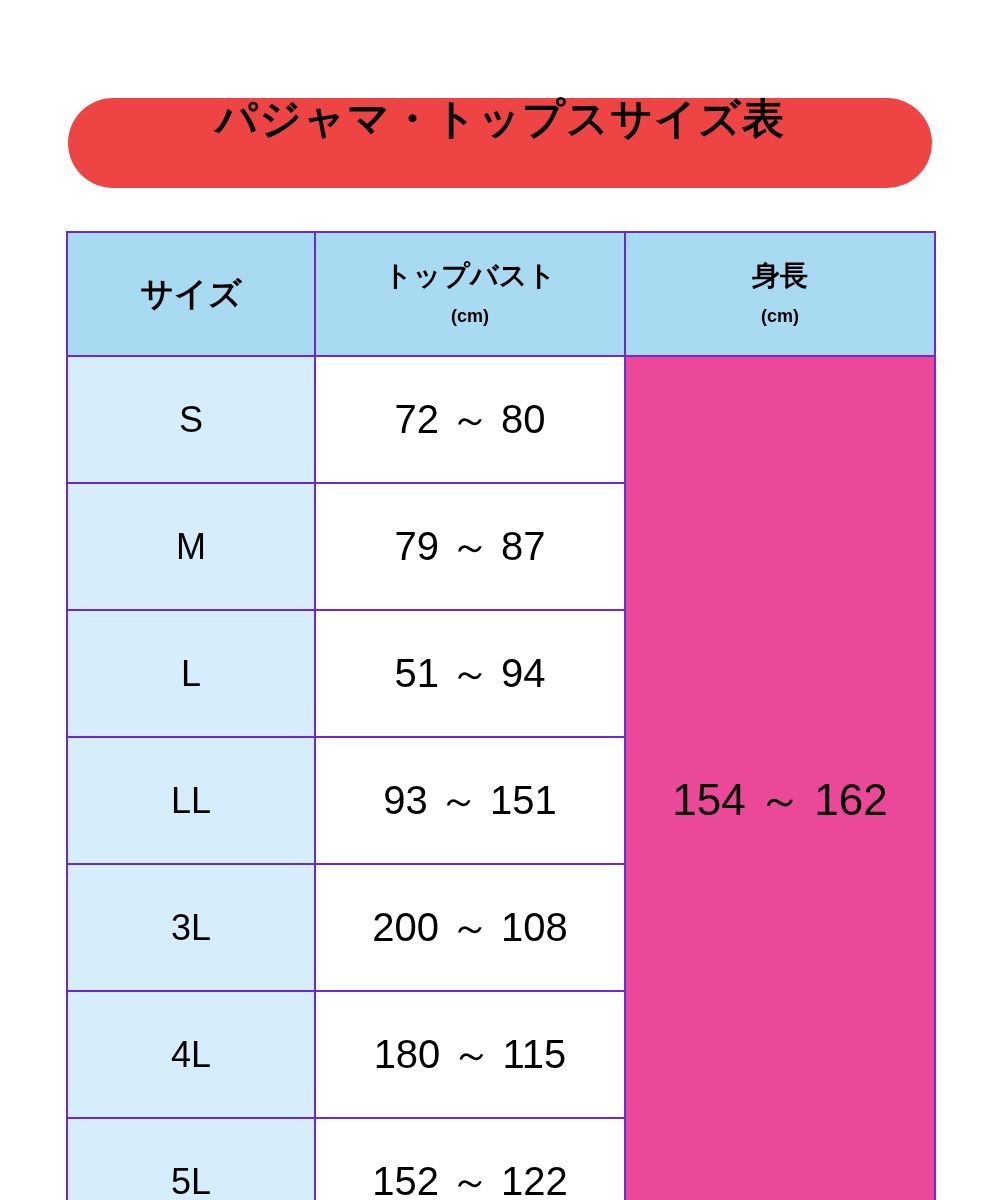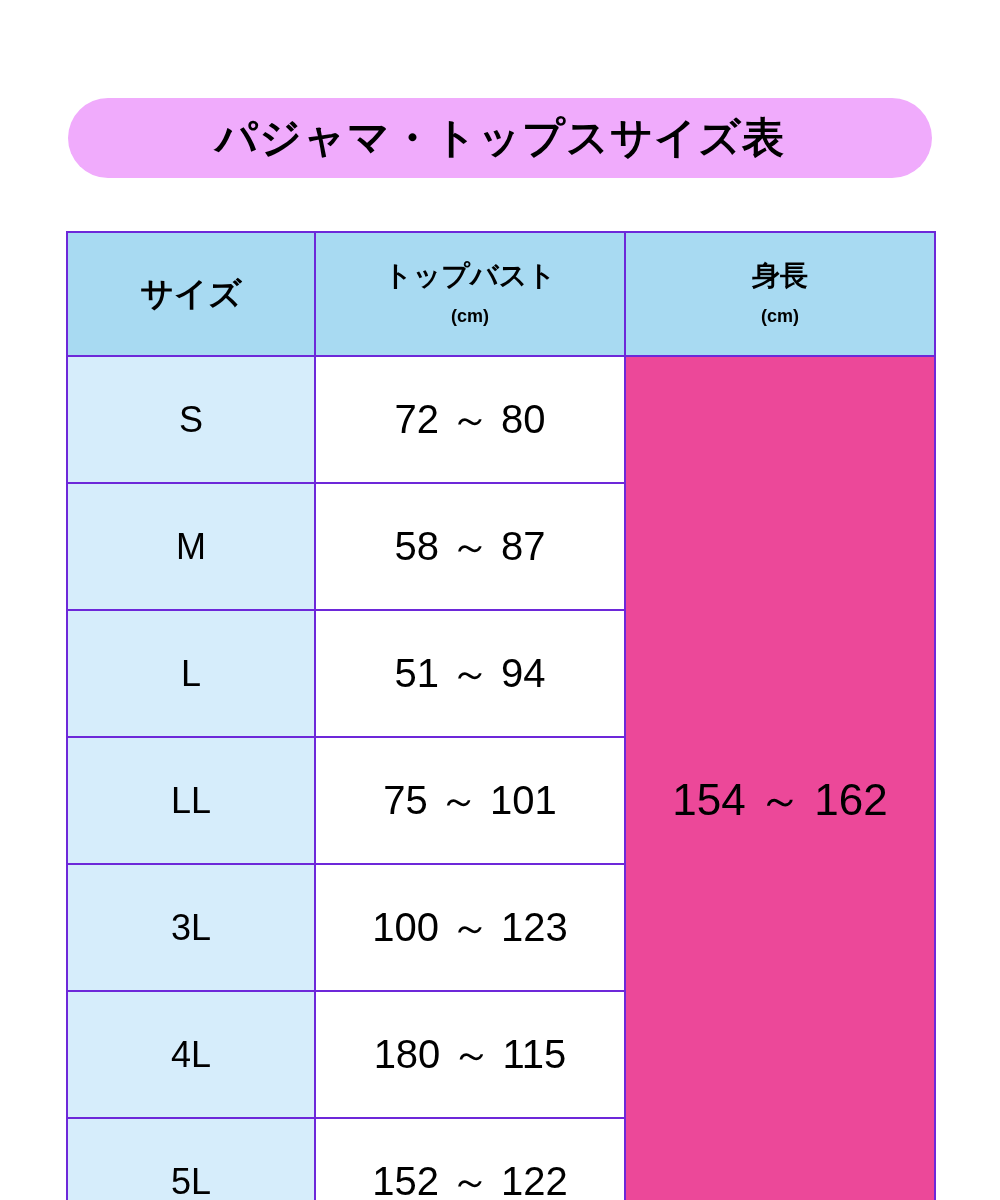--- a/index.html
+++ b/index.html
@@ -22,25 +22,24 @@
     box-sizing: border-box;
     position: relative;
   }
 
   
   .title-banner {
     position: absolute;
     left: 68px;
     top: 98px;
     width: 864px;
-    height: 80px;
-    background: #f0abfc;
+    height: 90px;
+    background: #ef4444;
     border-radius: 45px;
     display: flex;
-    align-items: center;
     justify-content: center;
   }
   .title-text {
     font-size: 42px;
     font-weight: bold;
     letter-spacing: 1px;
     color: #000000;
     line-height: 1;
     white-space: nowrap;
   }
@@ -136,33 +135,33 @@
       </tr>
     </thead>
     <tbody>
       <tr>
         <td class="row-cell cell-size">S</td>
         <td class="row-cell cell-bust nowrap">72 ～ 80</td>
         <td class="row-cell cell-height nowrap" rowspan="7">154 ～ 162</td>
       </tr>
       <tr>
         <td class="row-cell cell-size">M</td>
-        <td class="row-cell cell-bust nowrap">58 ～ 87</td>
+        <td class="row-cell cell-bust nowrap">79 ～ 87</td>
       </tr>
       <tr>
         <td class="row-cell cell-size">L</td>
         <td class="row-cell cell-bust nowrap">51 ～ 94</td>
       </tr>
       <tr>
         <td class="row-cell cell-size">LL</td>
-        <td class="row-cell cell-bust nowrap">75 ～ 101</td>
+        <td class="row-cell cell-bust nowrap">93 ～ 151</td>
       </tr>
       <tr>
         <td class="row-cell cell-size">3L</td>
-        <td class="row-cell cell-bust nowrap">100 ～ 123</td>
+        <td class="row-cell cell-bust nowrap">200 ～ 108</td>
       </tr>
       <tr>
         <td class="row-cell cell-size">4L</td>
         <td class="row-cell cell-bust nowrap">180 ～ 115</td>
       </tr>
       <tr>
         <td class="row-cell cell-size">5L</td>
         <td class="row-cell cell-bust nowrap">152 ～ 122</td>
       </tr>
     </tbody>

